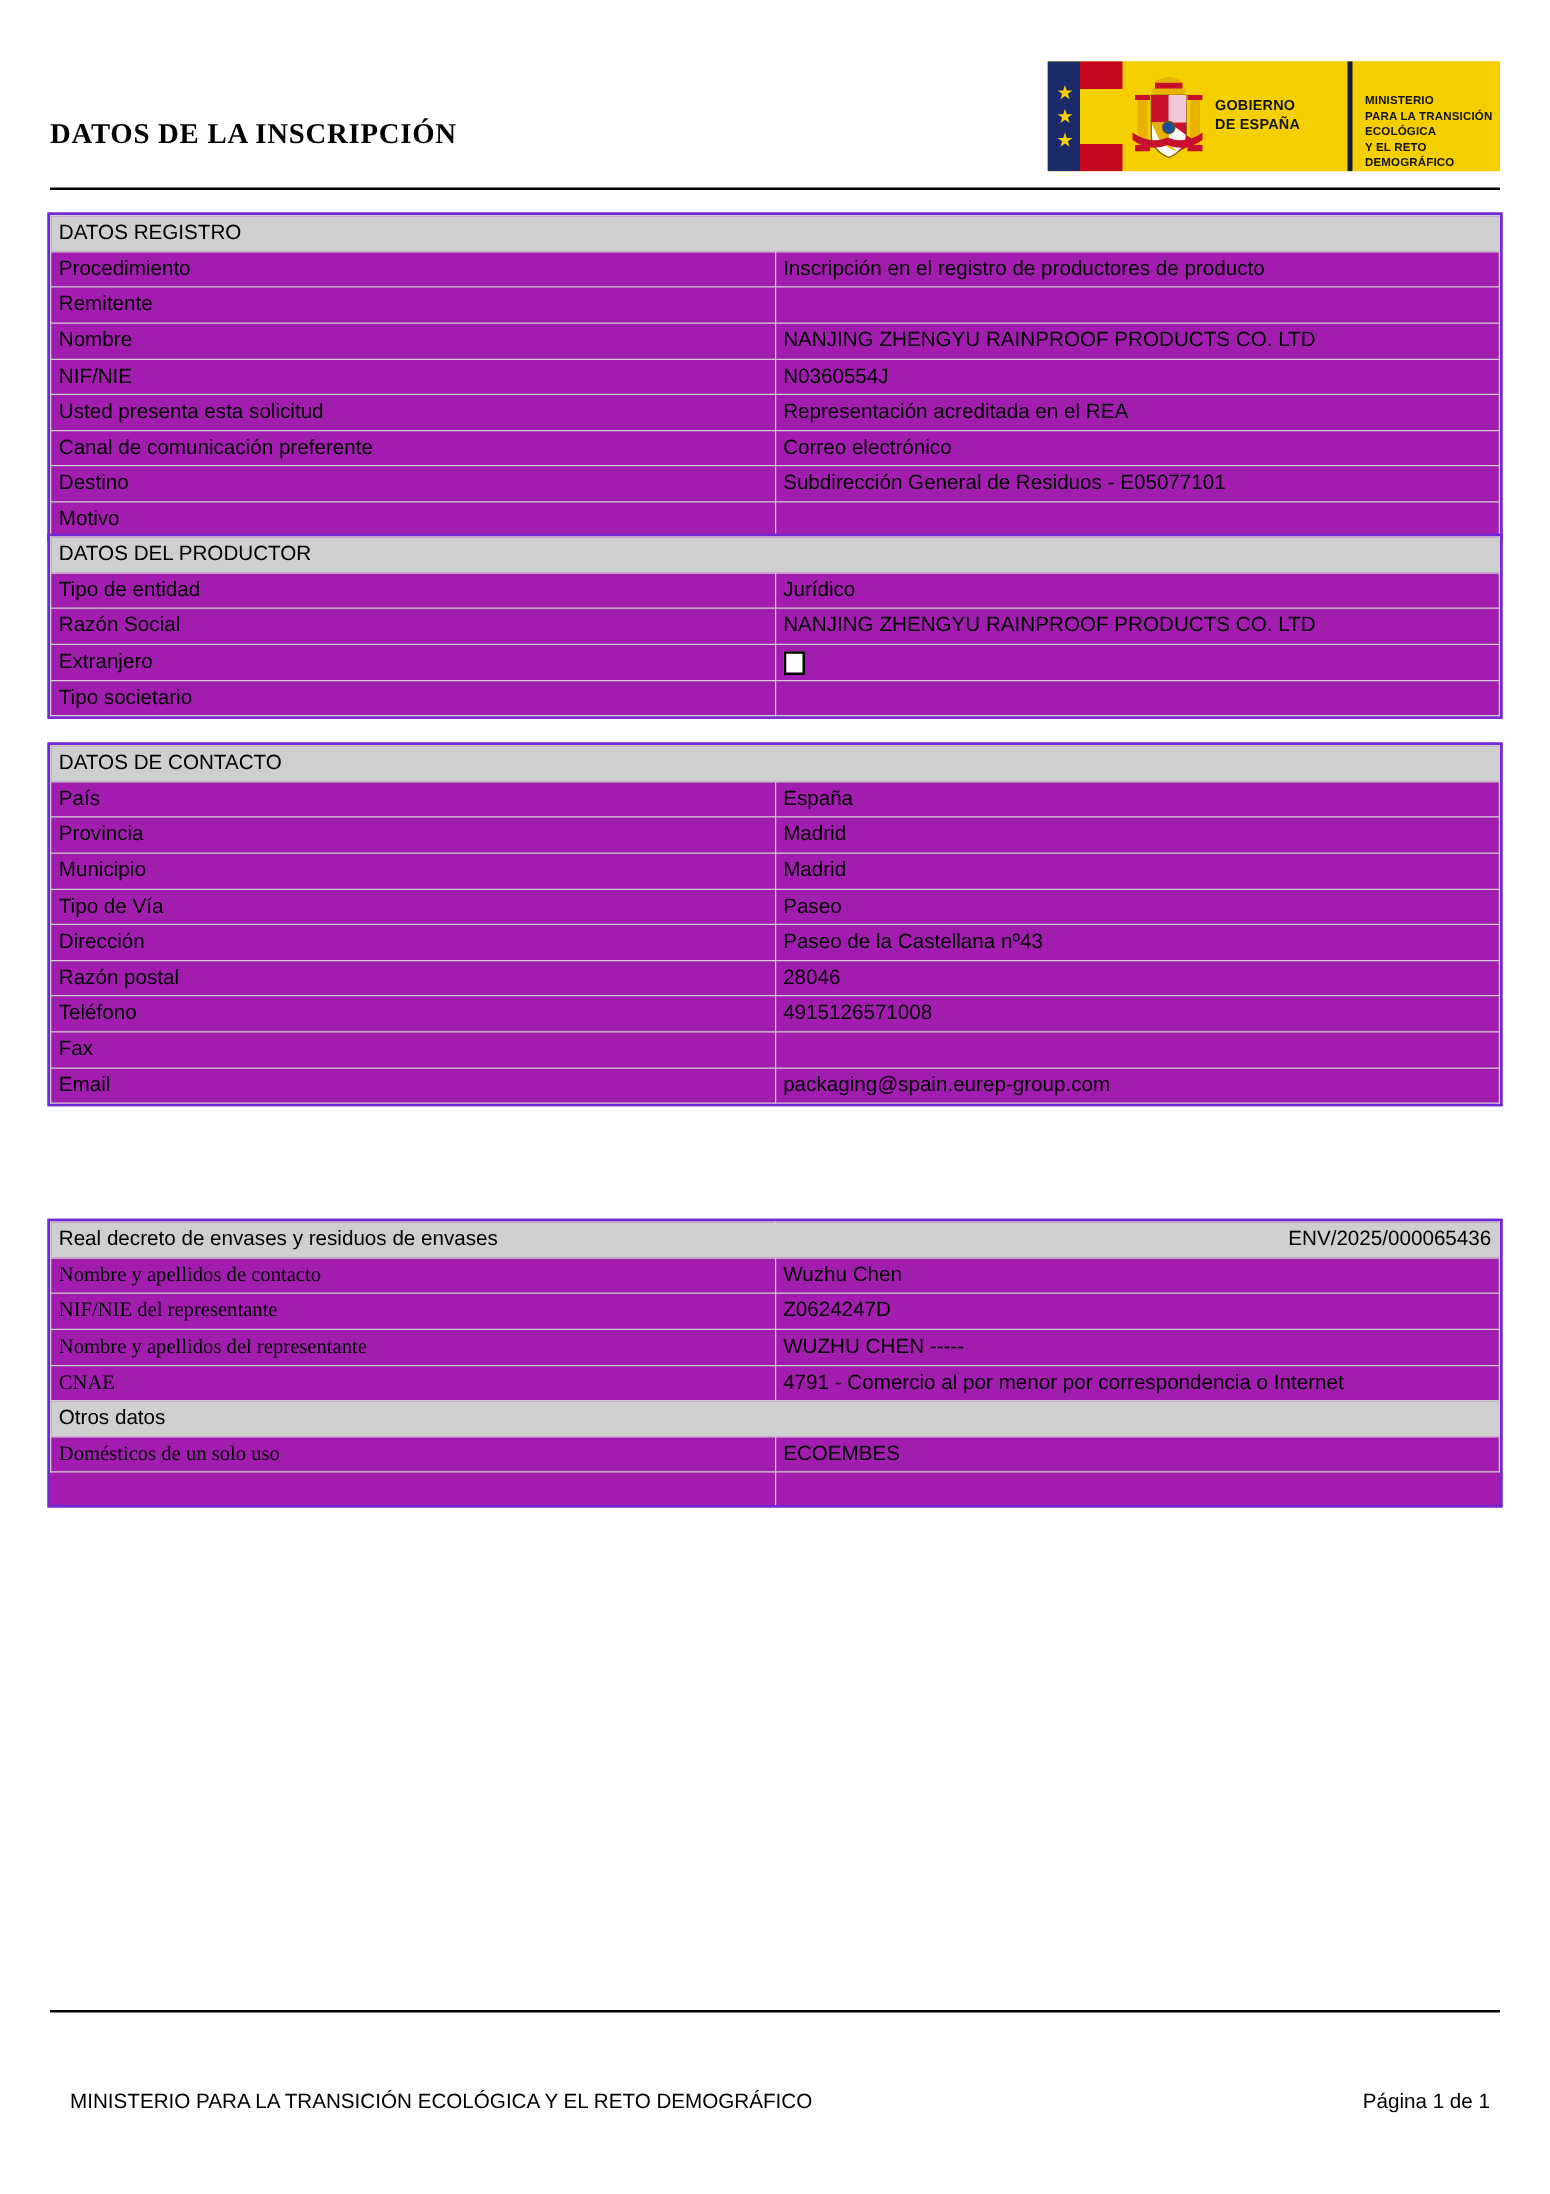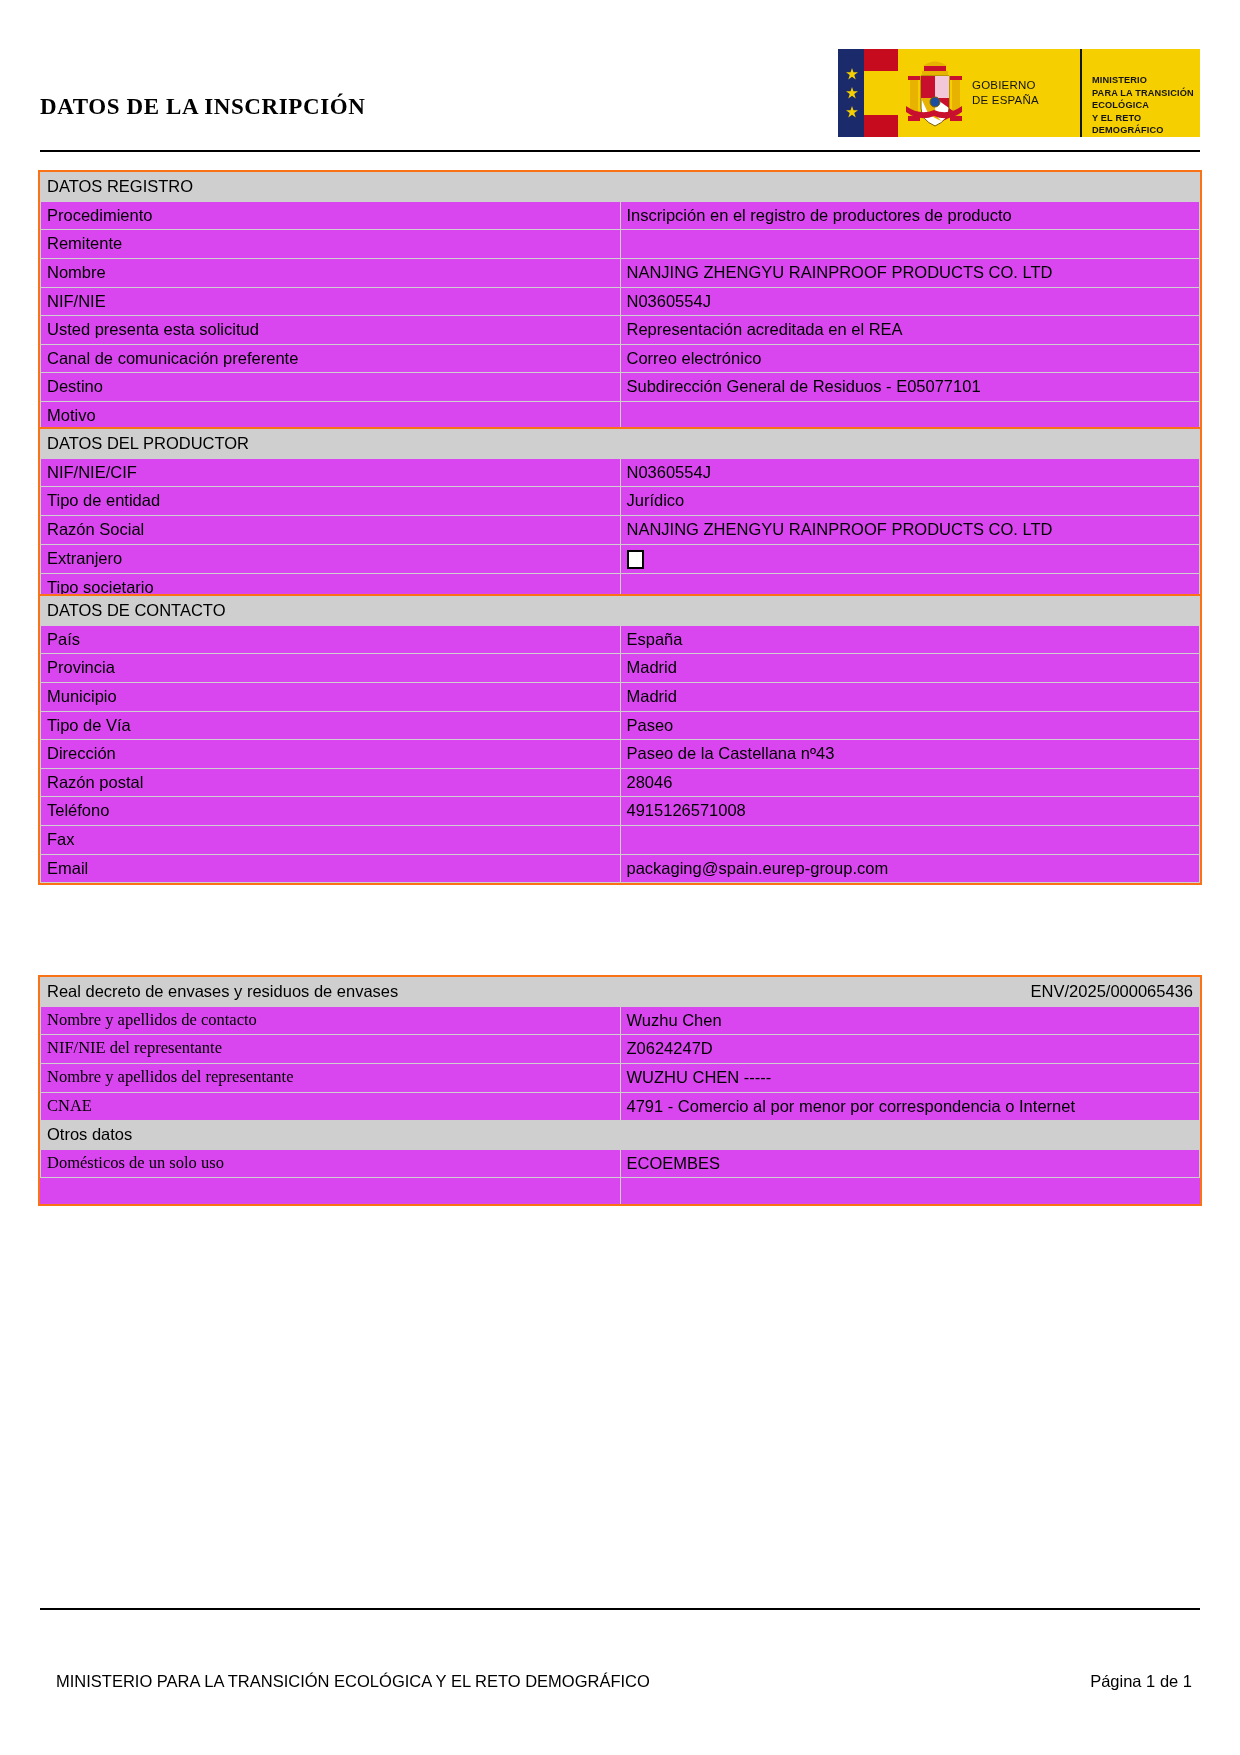--- a/index.html
+++ b/index.html
@@ -92,25 +92,25 @@
     align-items: center;
     justify-content: center;
   }
   .logo-text-gob {
     flex: 0 0 auto;
     width: 110px;
     display: flex;
     flex-direction: column;
     justify-content: center;
     font-size: 11.5px;
-    font-weight: normal;
+    font-weight: bold;
     line-height: 1.28;
     letter-spacing: 0.2px;
     color: #141414;
-    border-right: 2px solid #0f172a;
+    border-right: 4px solid #0f172a;
     padding-right: 8px;
   }
   .logo-text-min {
     flex: 1 1 auto;
     display: flex;
     flex-direction: column;
     justify-content: flex-end;
     font-size: 9.2px;
     font-weight: bold;
     line-height: 1.35;
@@ -125,22 +125,22 @@
     top: 150px;
     width: 1160px;
     border-top: 2px solid #000;
   }
 
   
   .section {
     position: absolute;
     left: 38px;
     width: 1164px;
-    border: 2px solid #f97316;
-    background: #d946ef;
+    border: 2px solid #6d28d9;
+    background: #a21caf;
   }
   table.grid {
     width: 100%;
     border-collapse: collapse;
     table-layout: fixed;
   }
   table.grid td {
     border: 1px solid #cfcfcf;
     font-size: 16.5px;
     padding: 3px 6px 4px 6px;
@@ -313,24 +313,20 @@
       </table>
   </div>
 
   <div class="section" style="top:427px;">
     <table class="grid">
       <tbody>
           <tr>
         <td class="sec-head" colspan="2">DATOS DEL PRODUCTOR</td>
       </tr>
       <tr>
-        <td class="label">NIF/NIE/CIF</td>
-        <td>N0360554J</td>
-      </tr>
-      <tr>
         <td class="label">Tipo de entidad</td>
         <td>Jurídico</td>
       </tr>
       <tr>
         <td class="label">Razón Social</td>
         <td>NANJING ZHENGYU RAINPROOF PRODUCTS CO. LTD</td>
       </tr>
       <tr>
         <td class="label">Extranjero</td>
         <td>

